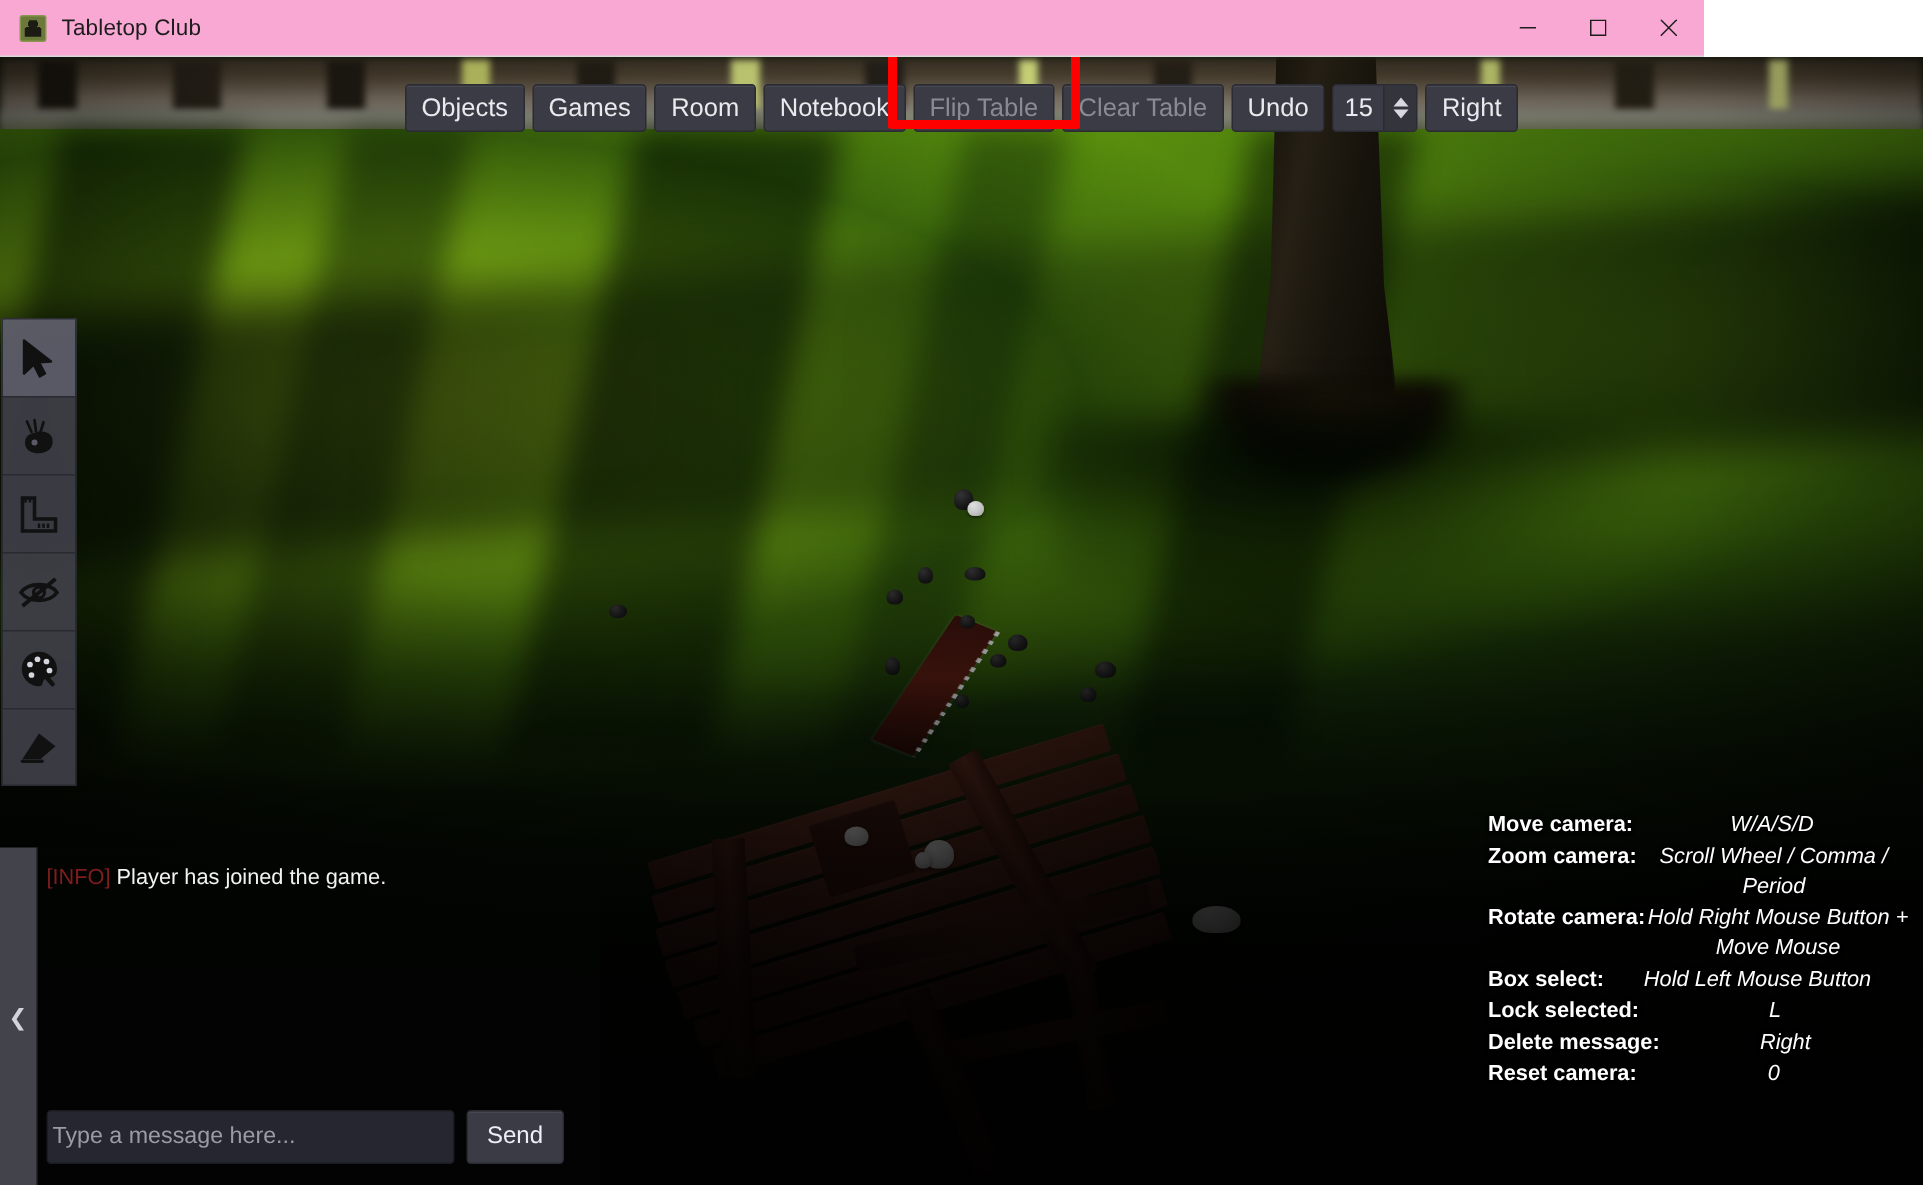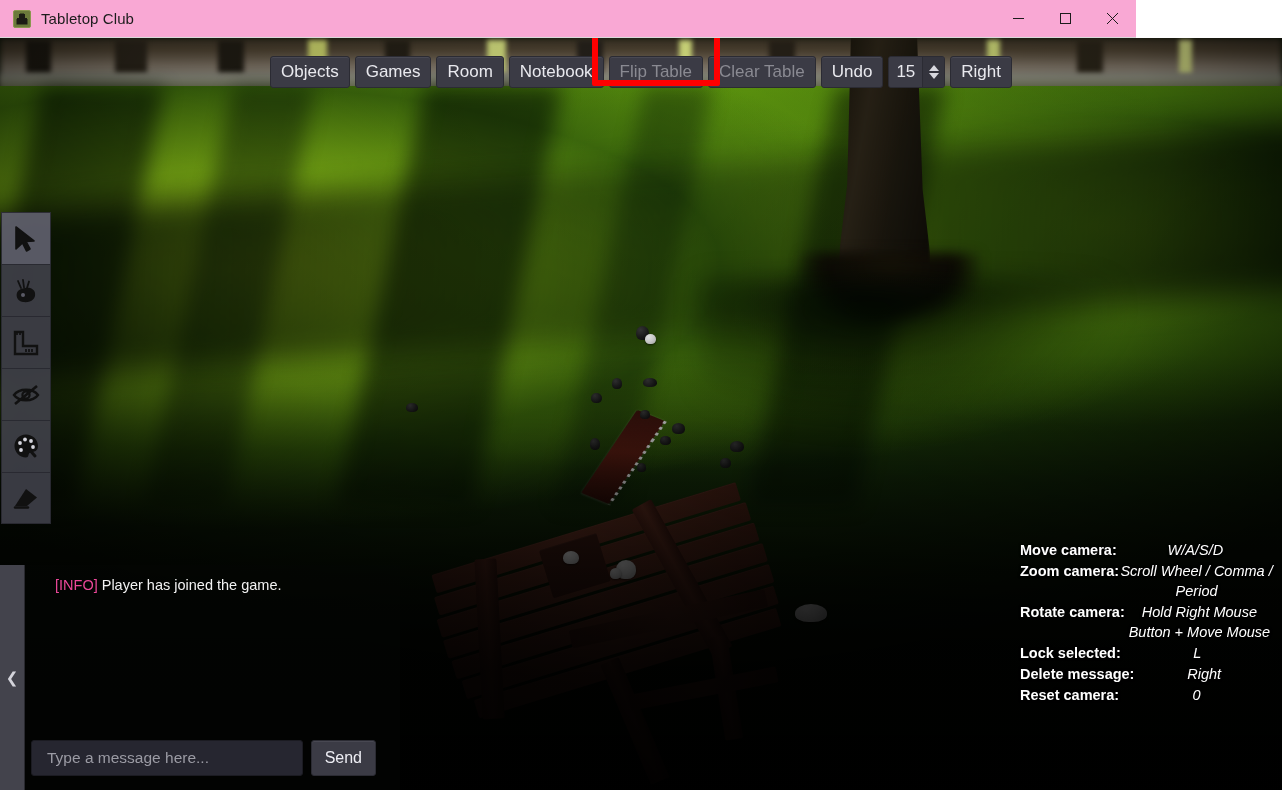--- a/index.html
+++ b/index.html
@@ -314,35 +314,35 @@
     padding: 10px 24px 14px 6px;
     background: rgba(4,8,4,.42);
   }
   #chat-log {
     flex: 1;
     overflow: hidden;
     font-size: 14.5px;
     line-height: 1.45;
   }
   .chat-line { color: #f2f2f2; white-space: nowrap; }
-  .chat-tag { color: #ec4899; margin-left: 24px; }
+  .chat-tag { color: #7f1d1d; }
   #chat-input-row {
     display: flex; gap: 8px; align-items: stretch;
     margin-top: 6px;
   }
   #chat-input {
     flex: 1;
     height: 36px;
     background: #262630;
     border: 1px solid #1b1b22;
     border-radius: 3px;
     color: #e8e8ee;
     font-size: 15.5px;
     font-family: "Liberation Sans", sans-serif;
-    padding: 0 15px;
+    padding: 0 3px;
     outline: none;
   }
   #chat-input::placeholder { color: #9b9ba4; }
   #send-btn {
     height: 36px;
     padding: 0 13px;
     background: #3b3b45;
     border: 1px solid #2b2b33;
     border-radius: 3px;
     color: #eeeef4;
@@ -360,21 +360,20 @@
     font-size: 14.5px;
     line-height: 1.38;
     color: #ffffff;
     text-shadow: 0 1px 2px rgba(0,0,0,.95), 0 0 3px rgba(0,0,0,.9);
   }
   .hint-row {
     display: flex;
     justify-content: space-between;
     align-items: flex-start;
     margin-bottom: 1px;
-    margin-left: 28px;
   }
   .hint-label {
     font-weight: bold;
     white-space: nowrap;
     flex: 0 0 auto;
     text-align: right;
   }
   .hint-value {
     text-align: center;
     flex: 1 1 auto;
@@ -561,20 +560,24 @@
     </div>
     <div class="hint-row">
       <span class="hint-label">Zoom camera:</span>
       <span class="hint-value">Scroll Wheel / Comma / Period</span>
     </div>
     <div class="hint-row">
       <span class="hint-label">Rotate camera:</span>
       <span class="hint-value">Hold Right Mouse Button + Move Mouse</span>
     </div>
     <div class="hint-row">
+      <span class="hint-label">Box select:</span>
+      <span class="hint-value">Hold Left Mouse Button</span>
+    </div>
+    <div class="hint-row">
       <span class="hint-label">Lock selected:</span>
       <span class="hint-value">L</span>
     </div>
     <div class="hint-row">
       <span class="hint-label">Delete message:</span>
       <span class="hint-value">Right</span>
     </div>
     <div class="hint-row">
       <span class="hint-label">Reset camera:</span>
       <span class="hint-value">0</span>

